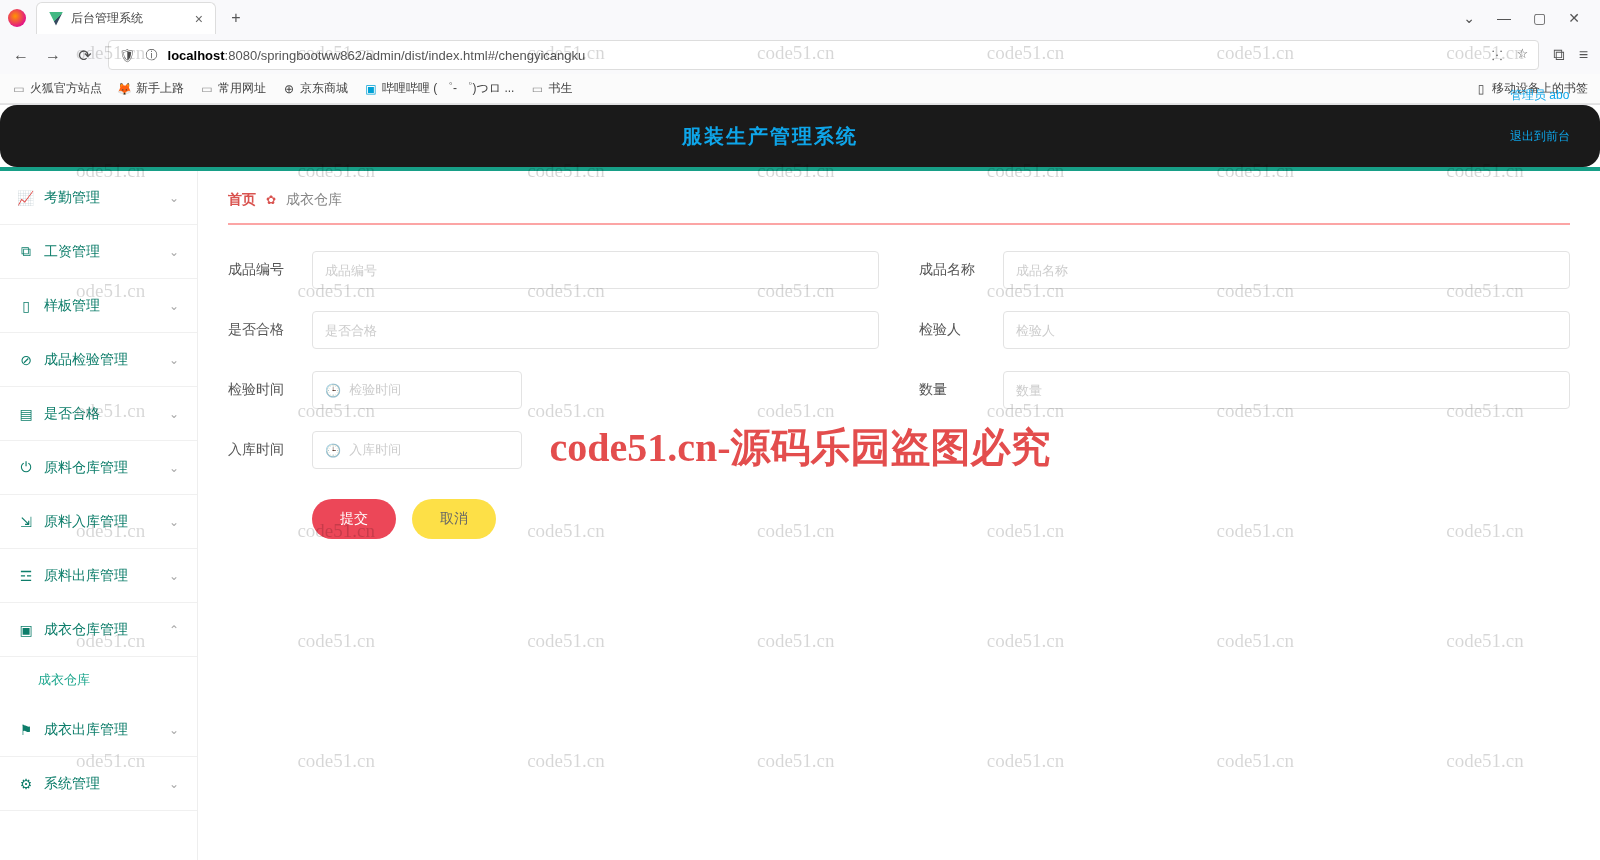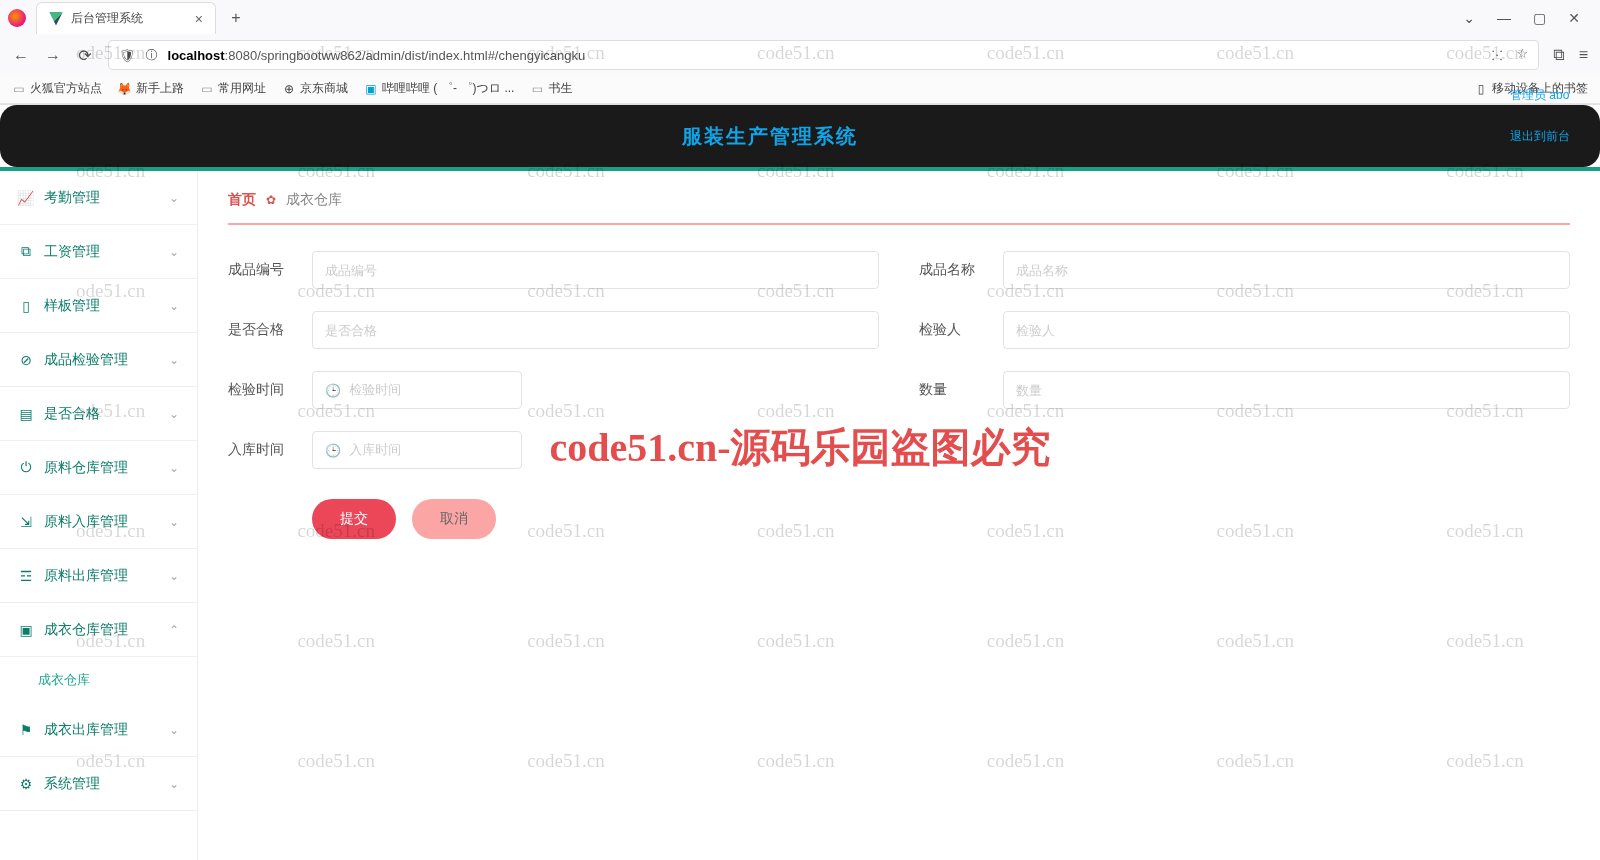--- a/index.html
+++ b/index.html
@@ -64,21 +64,21 @@
 .form-row.full{grid-column:1 / -1;}
 .f-label{width:70px; text-align:left; color:#555; font-size:14px; flex-shrink:0;}
 .f-input{flex:1; height:38px; border:1px solid #e3e3e3; border-radius:4px; padding:0 12px; font-size:13px; color:#333; background:#fff;}
 .f-input::placeholder{color:#ccc;}
 .f-date{display:flex; align-items:center; gap:8px; width:210px; height:38px; border:1px solid #e3e3e3; border-radius:4px; padding:0 12px; color:#ccc; font-size:13px; flex:0 0 210px;}
 .f-date .clk{color:#c6c6c6;}
 
 .form-actions{margin-top:30px; margin-left:84px; display:flex; gap:16px;}
 .btn{height:40px; padding:0 28px; border-radius:22px; border:none; font-size:14px; cursor:pointer;}
 .btn-primary{background:#ec4758; color:#ffffff;}
-.btn-default{background:#fca5a5; color:#666;}
+.btn-default{background:#fde047; color:#666;}
 
 
 .watermark{position:fixed; inset:0; pointer-events:none; z-index:0;}
 .wm-row{position:absolute; width:100%; display:flex; justify-content:space-around; color:rgba(0,0,0,0.16); font-size:19px; font-family:Liberation Serif, serif;}
 .wm-big{position:absolute; left:50%; top:420px; transform:translateX(-50%); color:#e03a3a; font-size:40px; font-weight:600; font-family:"Microsoft YaHei"; opacity:.9;}
 </style>
 </head>
 <body>
 
 <div class="watermark">

